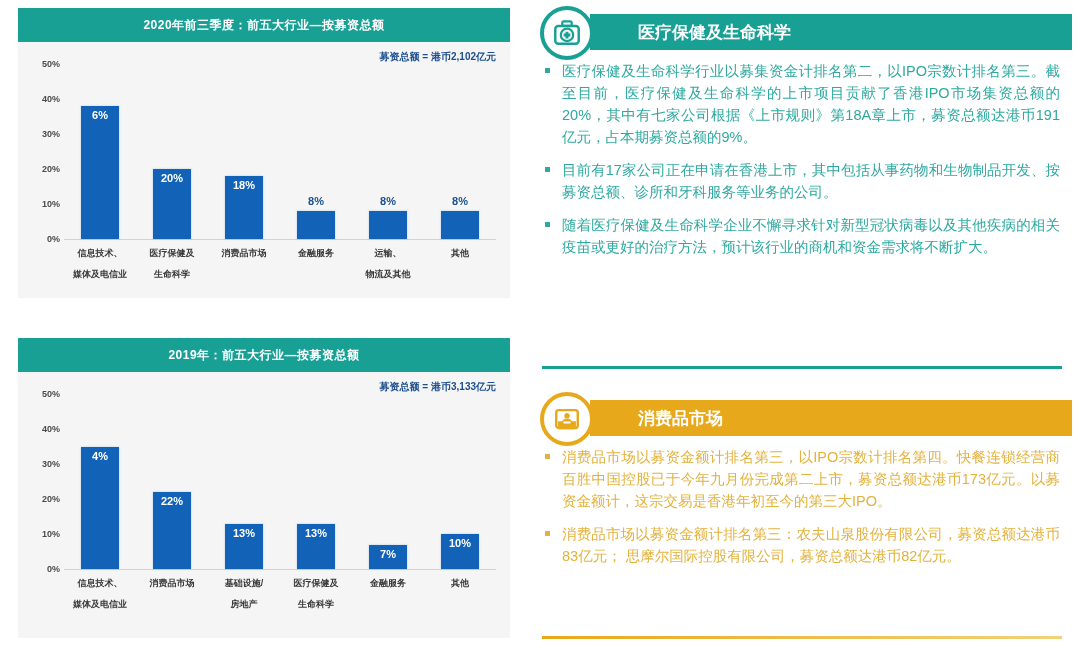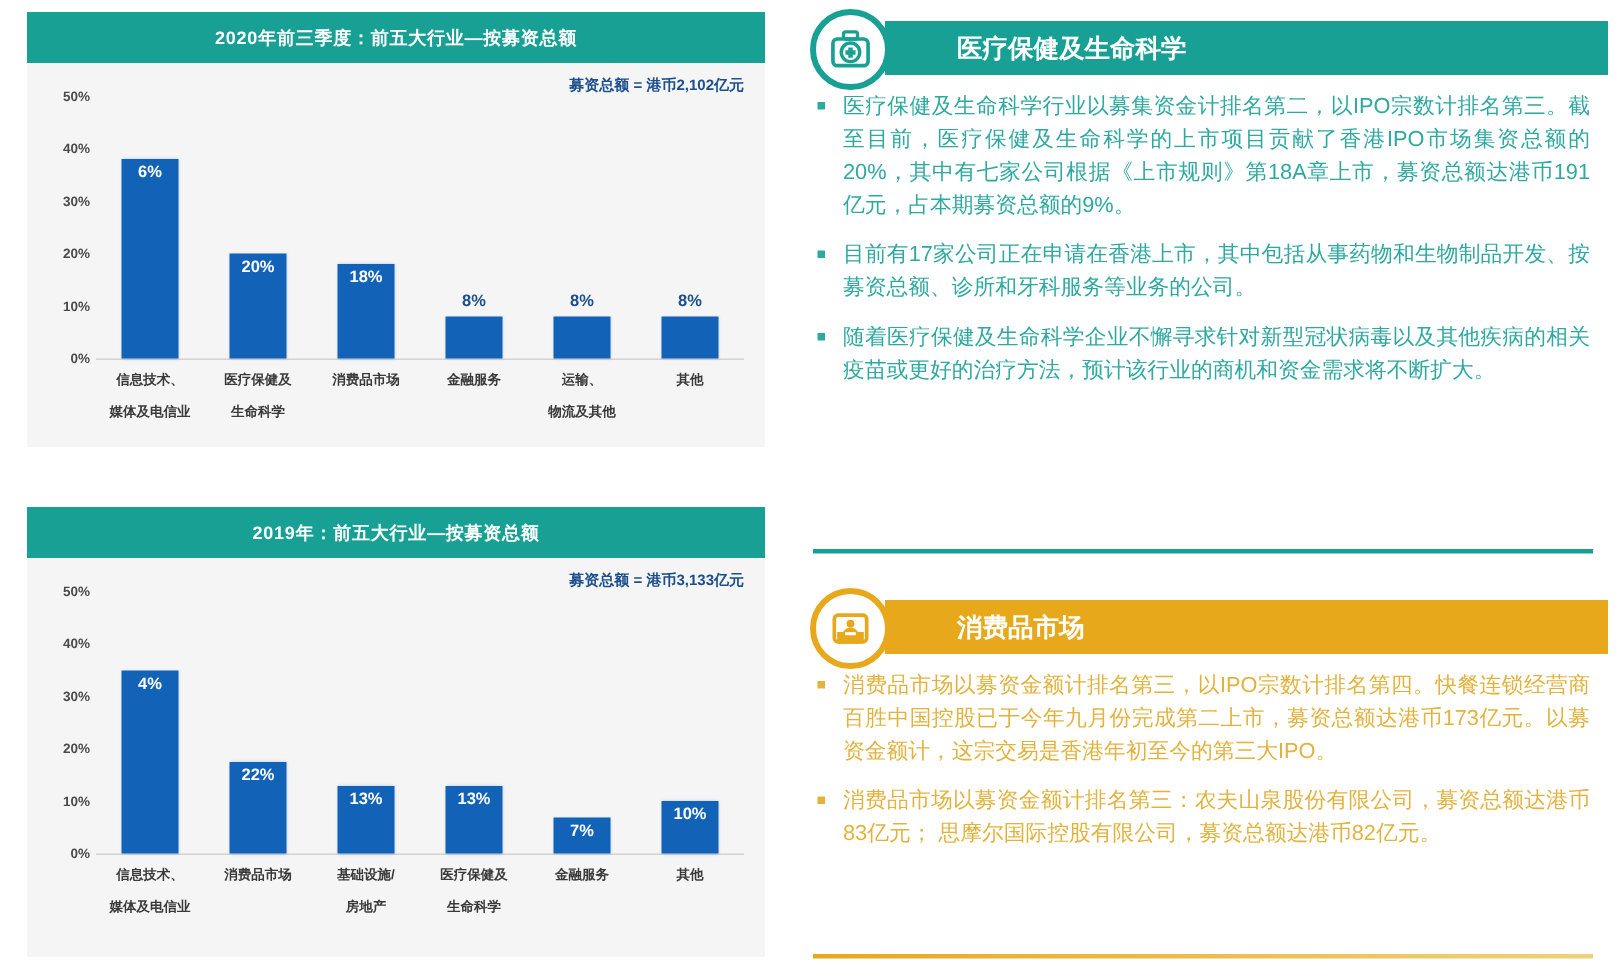--- a/index.html
+++ b/index.html
@@ -217,21 +217,21 @@
               <div class="y-tick" style="top: 140px;">10%</div>
               <div class="y-tick" style="top: 175px;">0%</div>
             </div>
           <div class="bars-area" id="b1">
               <div class="bar-slot" style="left: calc(8.33333% - 19px); width: 38px;">
                 <div class="bar" style="height: 122.5px;">
                   <div class="bar-lbl-in">4%</div>
                 </div>
               </div>
               <div class="bar-slot" style="left: calc(25% - 19px); width: 38px;">
-                <div class="bar" style="height: 61px; margin-top: 19px;">
+                <div class="bar" style="height: 77px; margin-top: 19px;">
                   <div class="bar-lbl-in">22%</div>
                 </div>
               </div>
               <div class="bar-slot" style="left: calc(41.6667% - 19px); width: 38px;">
                 <div class="bar" style="height: 45.5px;">
                   <div class="bar-lbl-in">13%</div>
                 </div>
               </div>
               <div class="bar-slot" style="left: calc(58.3333% - 19px); width: 38px;">
                 <div class="bar" style="height: 45.5px;">

